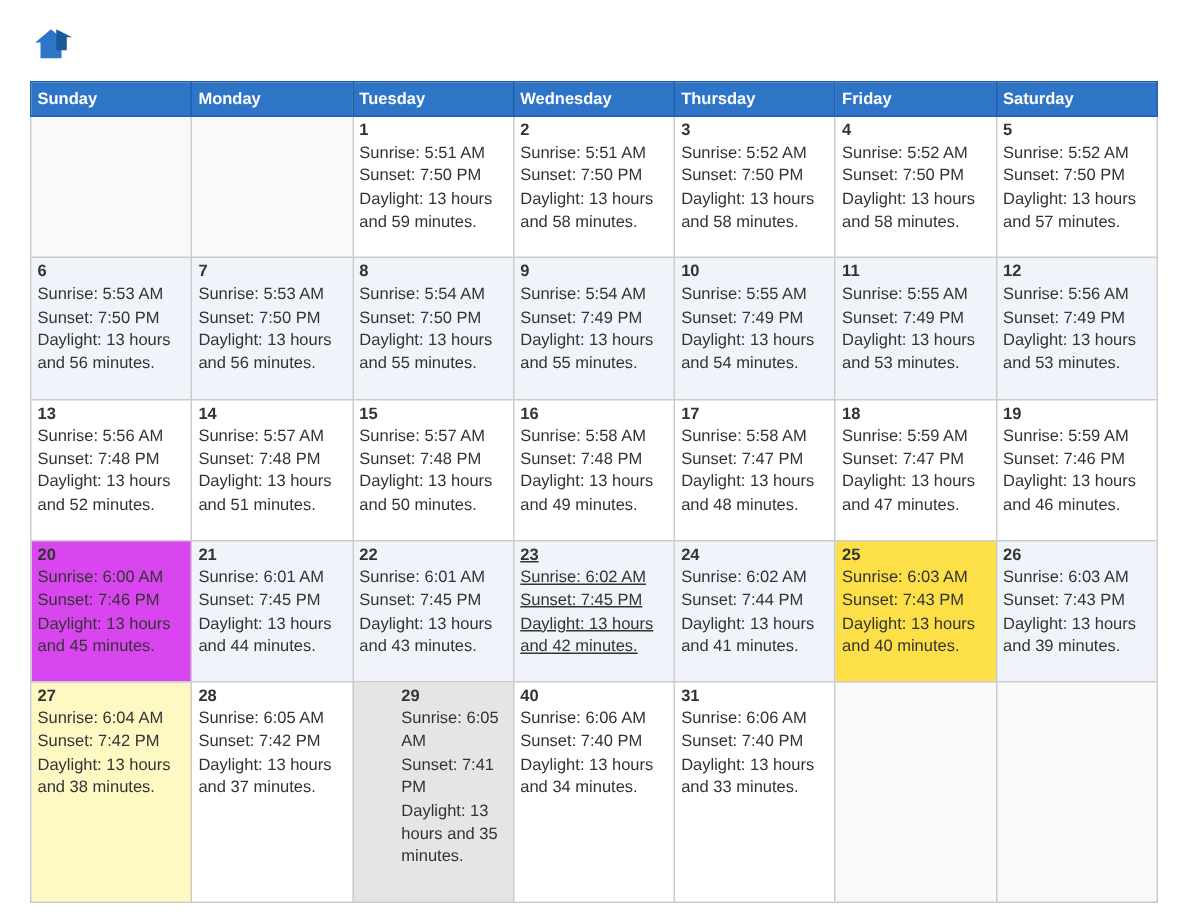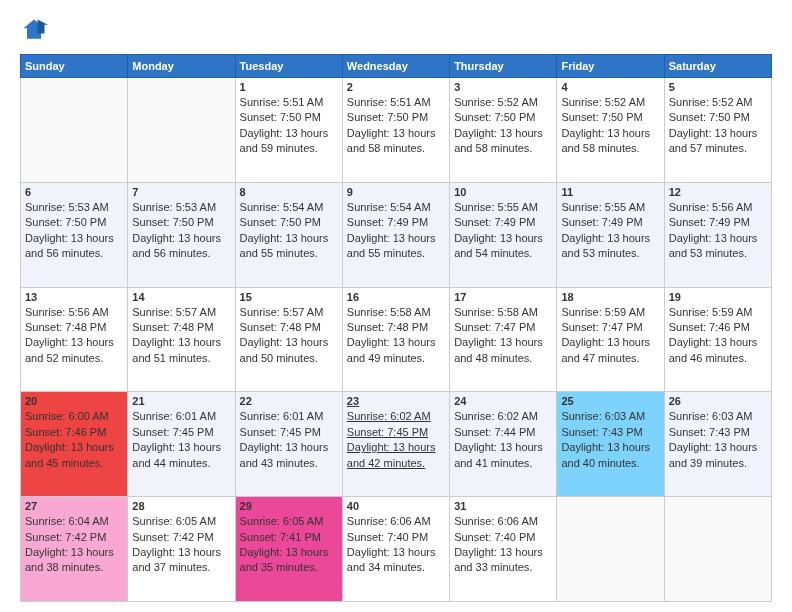--- a/index.html
+++ b/index.html
@@ -214,59 +214,59 @@
           <td style="background: rgb(255, 255, 255);">
             <span class="day-num">18</span>
             <div class="day-info">Sunrise: 5:59 AM<br>Sunset: 7:47 PM<br>Daylight: 13 hours and 47 minutes.</div>
           </td>
           <td style="background: rgb(255, 255, 255);">
             <span class="day-num">19</span>
             <div class="day-info">Sunrise: 5:59 AM<br>Sunset: 7:46 PM<br>Daylight: 13 hours and 46 minutes.</div>
           </td>
         </tr>
         <tr>
-          <td style="background: #ef4444; margin-top: 32px;">
+          <td style="background: #d946ef; margin-top: 32px;">
             <span class="day-num">20</span>
             <div class="day-info">Sunrise: 6:00 AM<br>Sunset: 7:46 PM<br>Daylight: 13 hours and 45 minutes.</div>
           </td>
           <td style="background: rgb(240, 244, 250);">
             <span class="day-num">21</span>
             <div class="day-info">Sunrise: 6:01 AM<br>Sunset: 7:45 PM<br>Daylight: 13 hours and 44 minutes.</div>
           </td>
           <td style="background: rgb(240, 244, 250);">
             <span class="day-num">22</span>
             <div class="day-info">Sunrise: 6:01 AM<br>Sunset: 7:45 PM<br>Daylight: 13 hours and 43 minutes.</div>
           </td>
           <td style="background: rgb(240, 244, 250); text-decoration: underline;">
             <span class="day-num">23</span>
             <div class="day-info">Sunrise: 6:02 AM<br>Sunset: 7:45 PM<br>Daylight: 13 hours and 42 minutes.</div>
           </td>
           <td style="background: rgb(240, 244, 250);">
             <span class="day-num">24</span>
             <div class="day-info">Sunrise: 6:02 AM<br>Sunset: 7:44 PM<br>Daylight: 13 hours and 41 minutes.</div>
           </td>
-          <td style="background: #7dd3fc; margin-top: 29px;">
+          <td style="background: #fde047; margin-top: 29px;">
             <span class="day-num">25</span>
             <div class="day-info">Sunrise: 6:03 AM<br>Sunset: 7:43 PM<br>Daylight: 13 hours and 40 minutes.</div>
           </td>
           <td style="background: rgb(240, 244, 250);">
             <span class="day-num">26</span>
             <div class="day-info">Sunrise: 6:03 AM<br>Sunset: 7:43 PM<br>Daylight: 13 hours and 39 minutes.</div>
           </td>
         </tr>
         <tr>
-          <td style="background: #f9a8d4;">
+          <td style="background: #fef9c3;">
             <span class="day-num">27</span>
             <div class="day-info">Sunrise: 6:04 AM<br>Sunset: 7:42 PM<br>Daylight: 13 hours and 38 minutes.</div>
           </td>
           <td style="background: rgb(255, 255, 255);">
             <span class="day-num">28</span>
             <div class="day-info">Sunrise: 6:05 AM<br>Sunset: 7:42 PM<br>Daylight: 13 hours and 37 minutes.</div>
           </td>
-          <td style="background: #ec4899;">
+          <td style="background: #e5e5e5; padding-left: 32px;">
             <span class="day-num">29</span>
             <div class="day-info">Sunrise: 6:05 AM<br>Sunset: 7:41 PM<br>Daylight: 13 hours and 35 minutes.</div>
           </td>
           <td style="background: rgb(255, 255, 255);">
             <span class="day-num">40</span>
             <div class="day-info">Sunrise: 6:06 AM<br>Sunset: 7:40 PM<br>Daylight: 13 hours and 34 minutes.</div>
           </td>
           <td style="background: rgb(255, 255, 255);">
             <span class="day-num">31</span>
             <div class="day-info">Sunrise: 6:06 AM<br>Sunset: 7:40 PM<br>Daylight: 13 hours and 33 minutes.</div>

